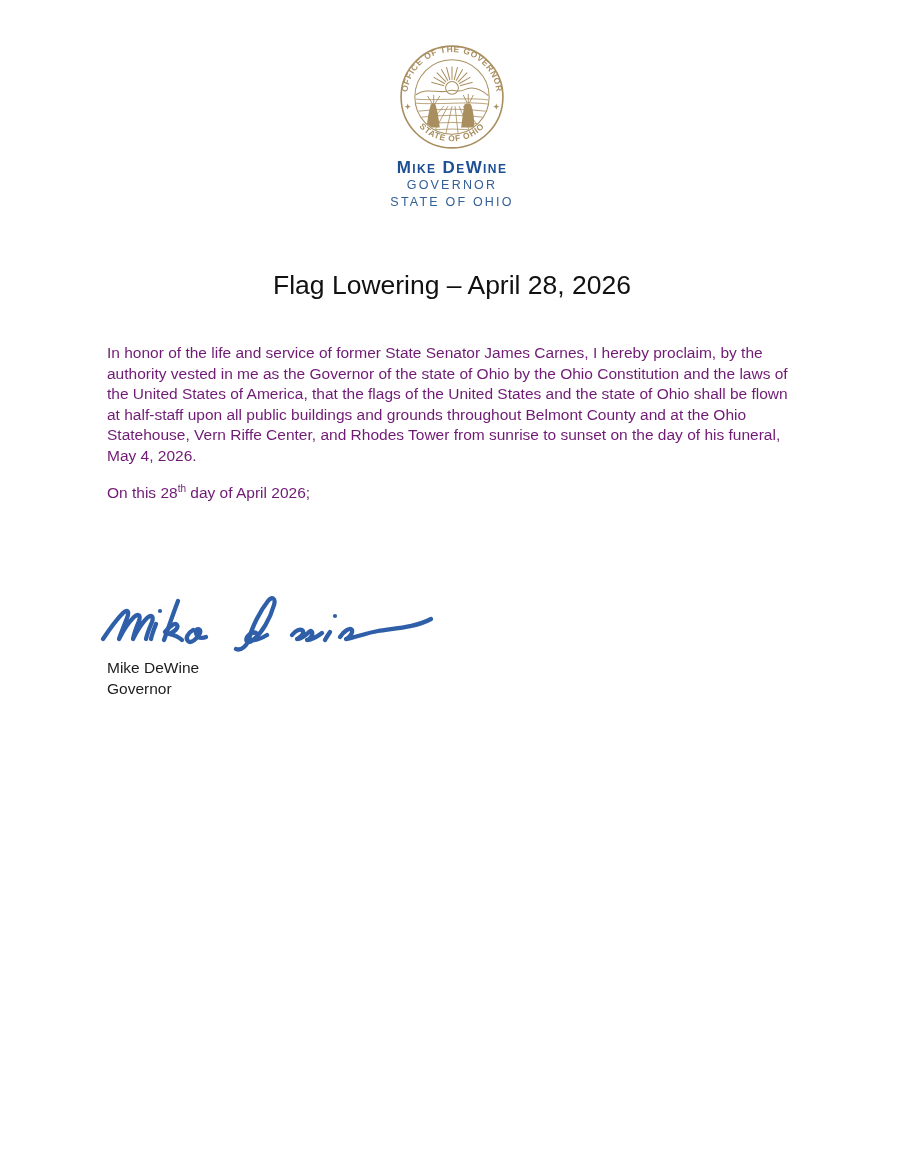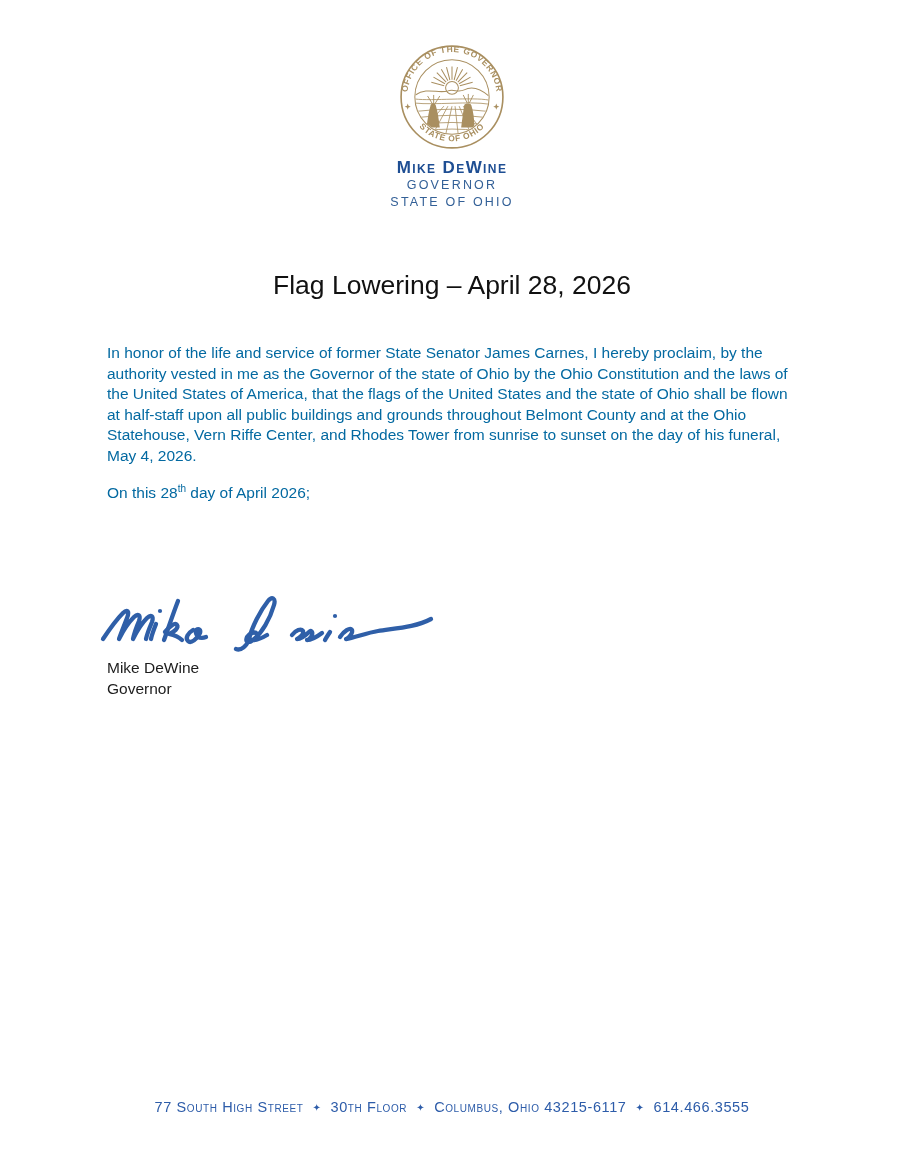--- a/index.html
+++ b/index.html
@@ -22,21 +22,21 @@
   }
 
   
   .doc-title{
     position:absolute;top:271px;left:0;width:100%;margin:0;
     text-align:center;font-size:26.5px;font-weight:normal;color:#111;line-height:1.1;
   }
 
   
   .content{position:absolute;top:343px;left:107px;width:695px;
-    font-size:15.5px;line-height:20.6px;color:#0369a1;}
+    font-size:15.5px;line-height:20.6px;color:#701a75;}
   .content p{margin:0 0 16px 0;padding:0;}
   .content p.last{margin-bottom:0;}
   .date-line sup{font-size:10px;line-height:0;}
 
   
   .signature{position:absolute;top:589px;left:96px;}
   .signer{position:absolute;top:658px;left:107px;font-size:15.5px;line-height:20.6px;}
 
   
   .footer{
@@ -118,15 +118,14 @@
       <circle cx="239" cy="27" r="2.1" fill="#2f5fa8" stroke="none"></circle>
       <path d="M244,48 C248,42 254,38 256,41 C257,44 253,49 250,50 C258,49 270,44 282,42 C302,39 320,38 335,30"></path>
     </g>
   </svg>
 
   <div class="signer">
     <div>Mike DeWine</div>
     <div>Governor</div>
   </div>
 
-  <div class="footer"><span>77 South High Street</span><span class="sep">✦</span><span>30th Floor</span><span class="sep">✦</span><span>Columbus, Ohio 43215-6117</span><span class="sep">✦</span><span>614.466.3555</span></div>
 
 </div>
 
 </body></html>

